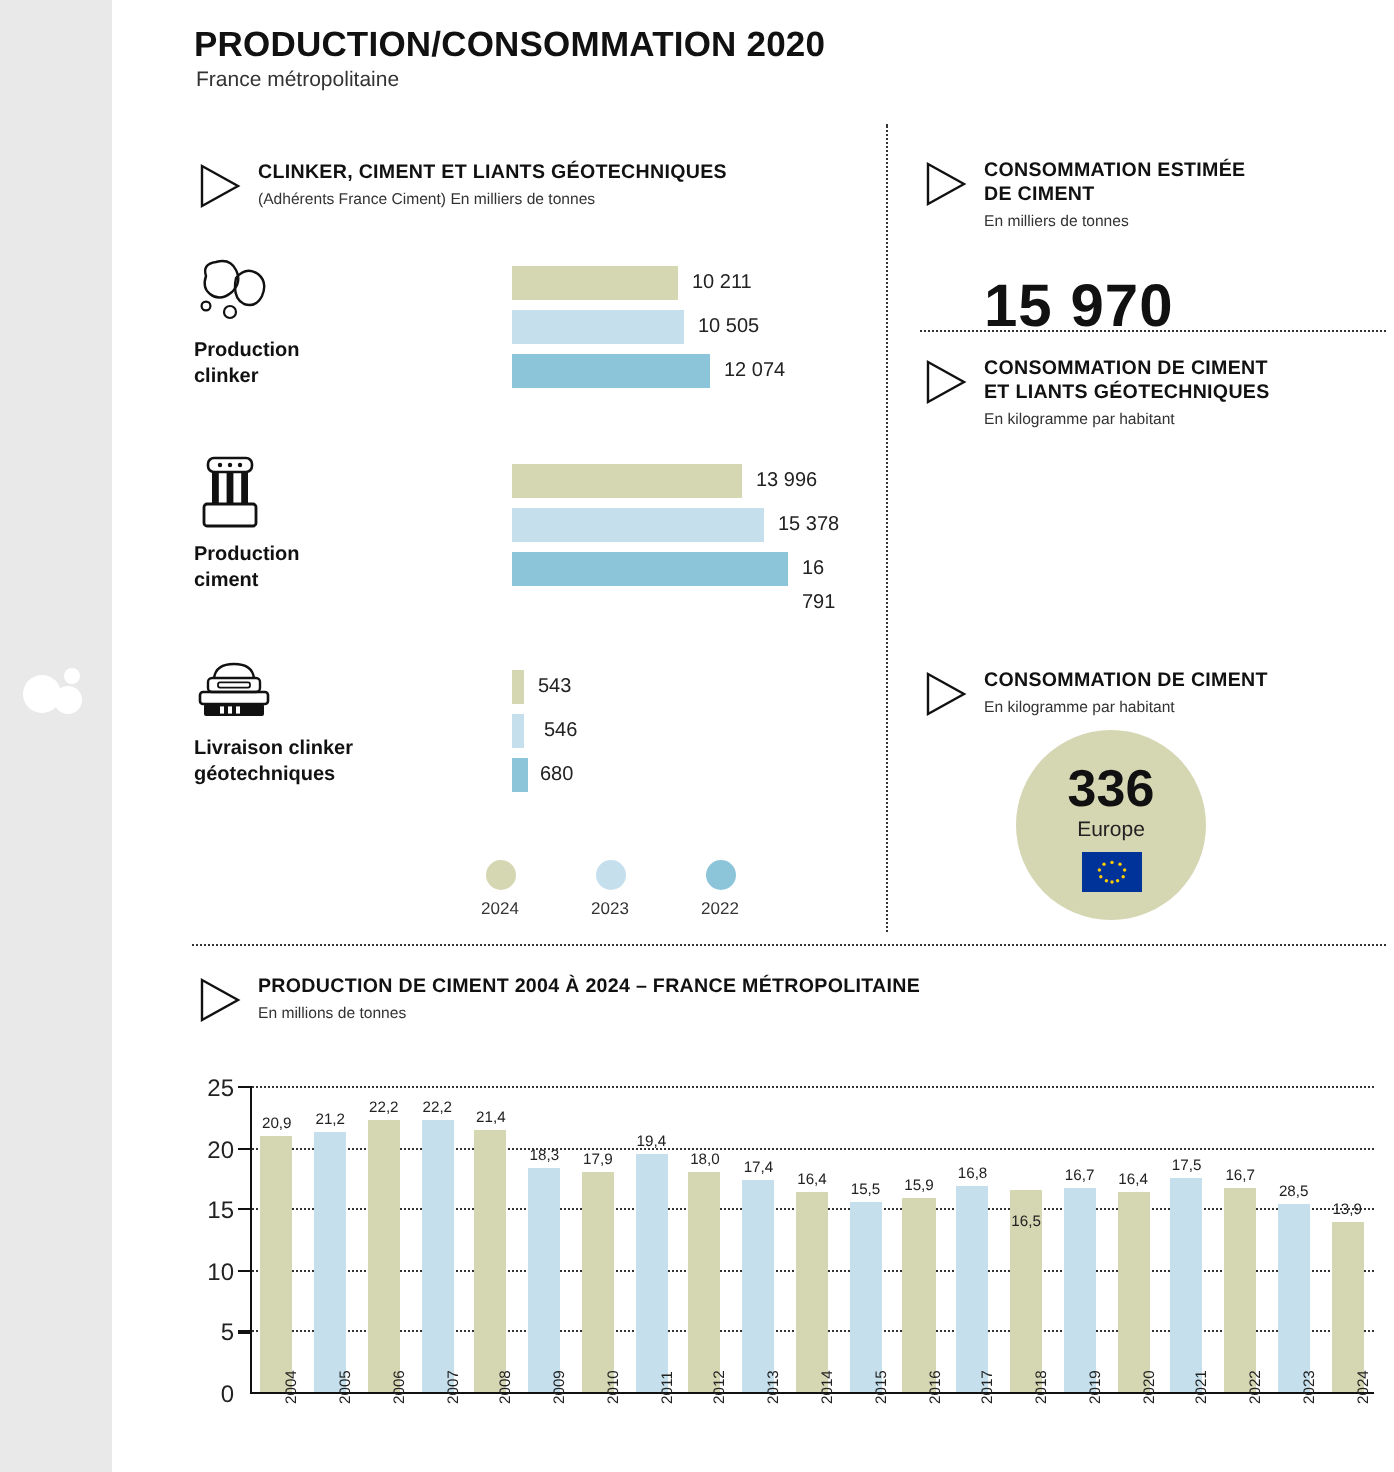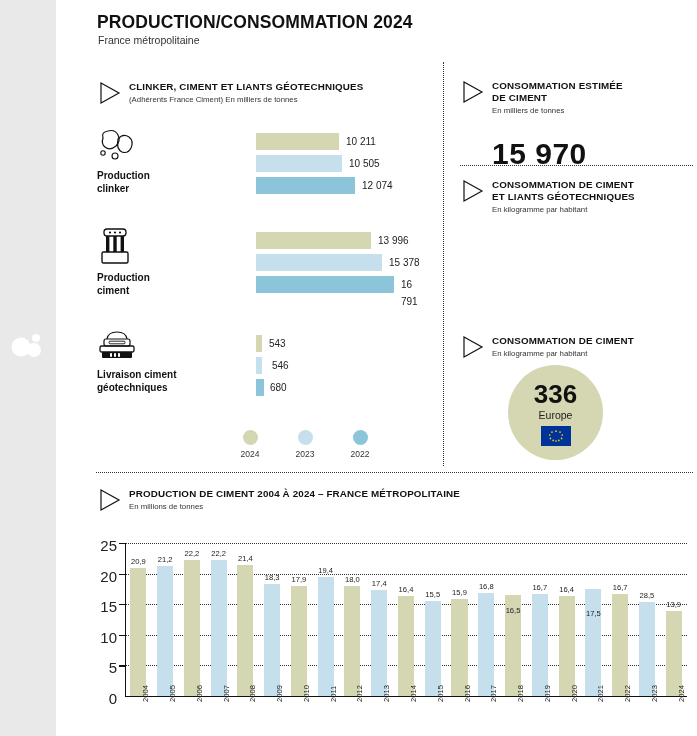--- a/index.html
+++ b/index.html
@@ -89,21 +89,21 @@
     display: flex; flex-direction: column;
     align-items: center; justify-content: center;
   }
   .circ-num { font-size: 26px; font-weight: bold; color: #111; line-height: 28px; }
   .circ-lab { font-size: 10.5px; color: #222; margin-top: 1px; }
   .flag { margin-top: 5px; width: 30px; height: 20px; }
 
   
   .chart { position: absolute; left: 41px; top: 525px; width: 596px; height: 205px; }
   .yaxis-lab {
-    position: absolute; right: 0; font-size: 15px; color: #222;
+    position: absolute; right: 0; font-size: 12px; color: #222;
     width: 22px; text-align: right;
   }
   .gridline { position: absolute; border-top: 1px dotted #333; }
   .axis-v { position: absolute; background: #111; width: 1.3px; }
   .axis-h { position: absolute; background: #111; height: 1.3px; }
   .tick { position: absolute; background: #111; height: 1.3px; width: 6px; }
   .cbar { position: absolute; bottom: 0; }
   .cbar-val {
     position: absolute; font-size: 7.6px; color: #222;
     text-align: center; white-space: nowrap;
@@ -122,21 +122,21 @@
   <div class="rail">
     <svg class="rail-logo" viewBox="0 0 42 30">
       <circle cx="13" cy="17" r="9.5" fill="#ffffff"></circle>
       <circle cx="26" cy="20" r="7" fill="#ffffff"></circle>
       <circle cx="28" cy="8" r="4" fill="#ffffff"></circle>
     </svg>
   </div>
 
   <div class="page">
 
-    <div class="title">PRODUCTION/CONSOMMATION 2024</div>
+    <div class="title">PRODUCTION/CONSOMMATION 2020</div>
     <div class="subtitle">France métropolitaine</div>
 
     <div class="vdot" style="left:387px; top:62px; height:404px;"></div>
 
     <div class="hdot" style="left:40px; top:472px; width:597px;"></div>
 
     <div class="sec" style="left:41px; top:80px; width:330px;">
       <span class="tri">
         <svg width="26" height="26" viewBox="0 0 26 26">
             <path d="M4 3 L22 13 L4 23 Z" fill="none" stroke="#111" stroke-width="1.2"></path>
@@ -201,21 +201,21 @@
           <rect x="7" y="12" width="26" height="7" rx="2" fill="none" stroke="#111" stroke-width="1.2"></rect>
           <rect x="12" y="14.2" width="16" height="2.6" rx="1" fill="none" stroke="#111" stroke-width="0.9"></rect>
           <rect x="3" y="19" width="34" height="6" rx="1.5" fill="none" stroke="#111" stroke-width="1.3"></rect>
           <rect x="5" y="25" width="30" height="6" rx="1" fill="#111"></rect>
           <rect x="13" y="26.2" width="2" height="3.6" fill="#fff"></rect>
           <rect x="17" y="26.2" width="2" height="3.6" fill="#fff"></rect>
           <rect x="21" y="26.2" width="2" height="3.6" fill="#fff"></rect>
         </svg>
       </span>
       <div class="grp-label" style="top:41px;">
-        <span>Livraison ciment</span><br>
+        <span>Livraison clinker</span><br>
         <span>géotechniques</span>
       </div>
       <div class="bar" style="left:159px; top:8px;  width:6px;  background:#d5d6b2;"></div>
       <div class="bar-val" style="left:172px; top:8px;">543</div>
       <div class="bar" style="left:159px; top:30px; width:6px;  background:#c5e0ec;"></div>
       <div class="bar-val" style="left:175px; top:30px;">546</div>
       <div class="bar" style="left:159px; top:52px; width:8px;  background:#8cc5d9;"></div>
       <div class="bar-val" style="left:173px; top:52px;">680</div>
     </div>
 
@@ -349,21 +349,21 @@
           <div class="cbar-val" style="left: 349.495px; width: 26.0571px; top: 62.692px;">15,9</div>
           <div class="cbar" style="left: 381.257px; top: 68.184px; width: 16.0571px; height: 102.816px; background: rgb(197, 224, 236);"></div>
           <div class="cbar-val" style="left: 376.257px; width: 26.0571px; top: 57.184px;">16,8</div>
           <div class="cbar" style="left: 408.019px; top: 70.02px; width: 16.0571px; height: 100.98px; background: rgb(213, 214, 178);"></div>
           <div class="cbar-val" style="left: 403.019px; width: 26.0571px; top: 59.02px; margin-top: 22px;">16,5</div>
           <div class="cbar" style="left: 434.781px; top: 68.796px; width: 16.0571px; height: 102.204px; background: rgb(197, 224, 236);"></div>
           <div class="cbar-val" style="left: 429.781px; width: 26.0571px; top: 57.796px;">16,7</div>
           <div class="cbar" style="left: 461.543px; top: 70.632px; width: 16.0571px; height: 100.368px; background: rgb(213, 214, 178);"></div>
           <div class="cbar-val" style="left: 456.543px; width: 26.0571px; top: 59.632px;">16,4</div>
           <div class="cbar" style="left: 488.305px; top: 63.9px; width: 16.0571px; height: 107.1px; background: rgb(197, 224, 236);"></div>
-          <div class="cbar-val" style="left: 483.305px; width: 26.0571px; top: 52.9px; margin-top: 31px;">17,5</div>
+          <div class="cbar-val" style="left: 483.305px; width: 26.0571px; top: 52.9px;">17,5</div>
           <div class="cbar" style="left: 515.067px; top: 68.796px; width: 16.0571px; height: 102.204px; background: rgb(213, 214, 178);"></div>
           <div class="cbar-val" style="left: 510.067px; width: 26.0571px; top: 57.796px;">16,7</div>
           <div class="cbar" style="left: 541.829px; top: 76.752px; width: 16.0571px; height: 94.248px; background: rgb(197, 224, 236);"></div>
           <div class="cbar-val" style="left: 536.829px; width: 26.0571px; top: 65.752px;">28,5</div>
           <div class="cbar" style="left: 568.59px; top: 85.932px; width: 16.0571px; height: 85.068px; background: rgb(213, 214, 178);"></div>
           <div class="cbar-val" style="left: 563.59px; width: 26.0571px; top: 74.932px;">13,9</div>
         </div>
       <div id="chart-years">
           <div class="cyear" style="left: 44.381px; top: 177px;">2004</div>
           <div class="cyear" style="left: 71.1429px; top: 177px;">2005</div>

